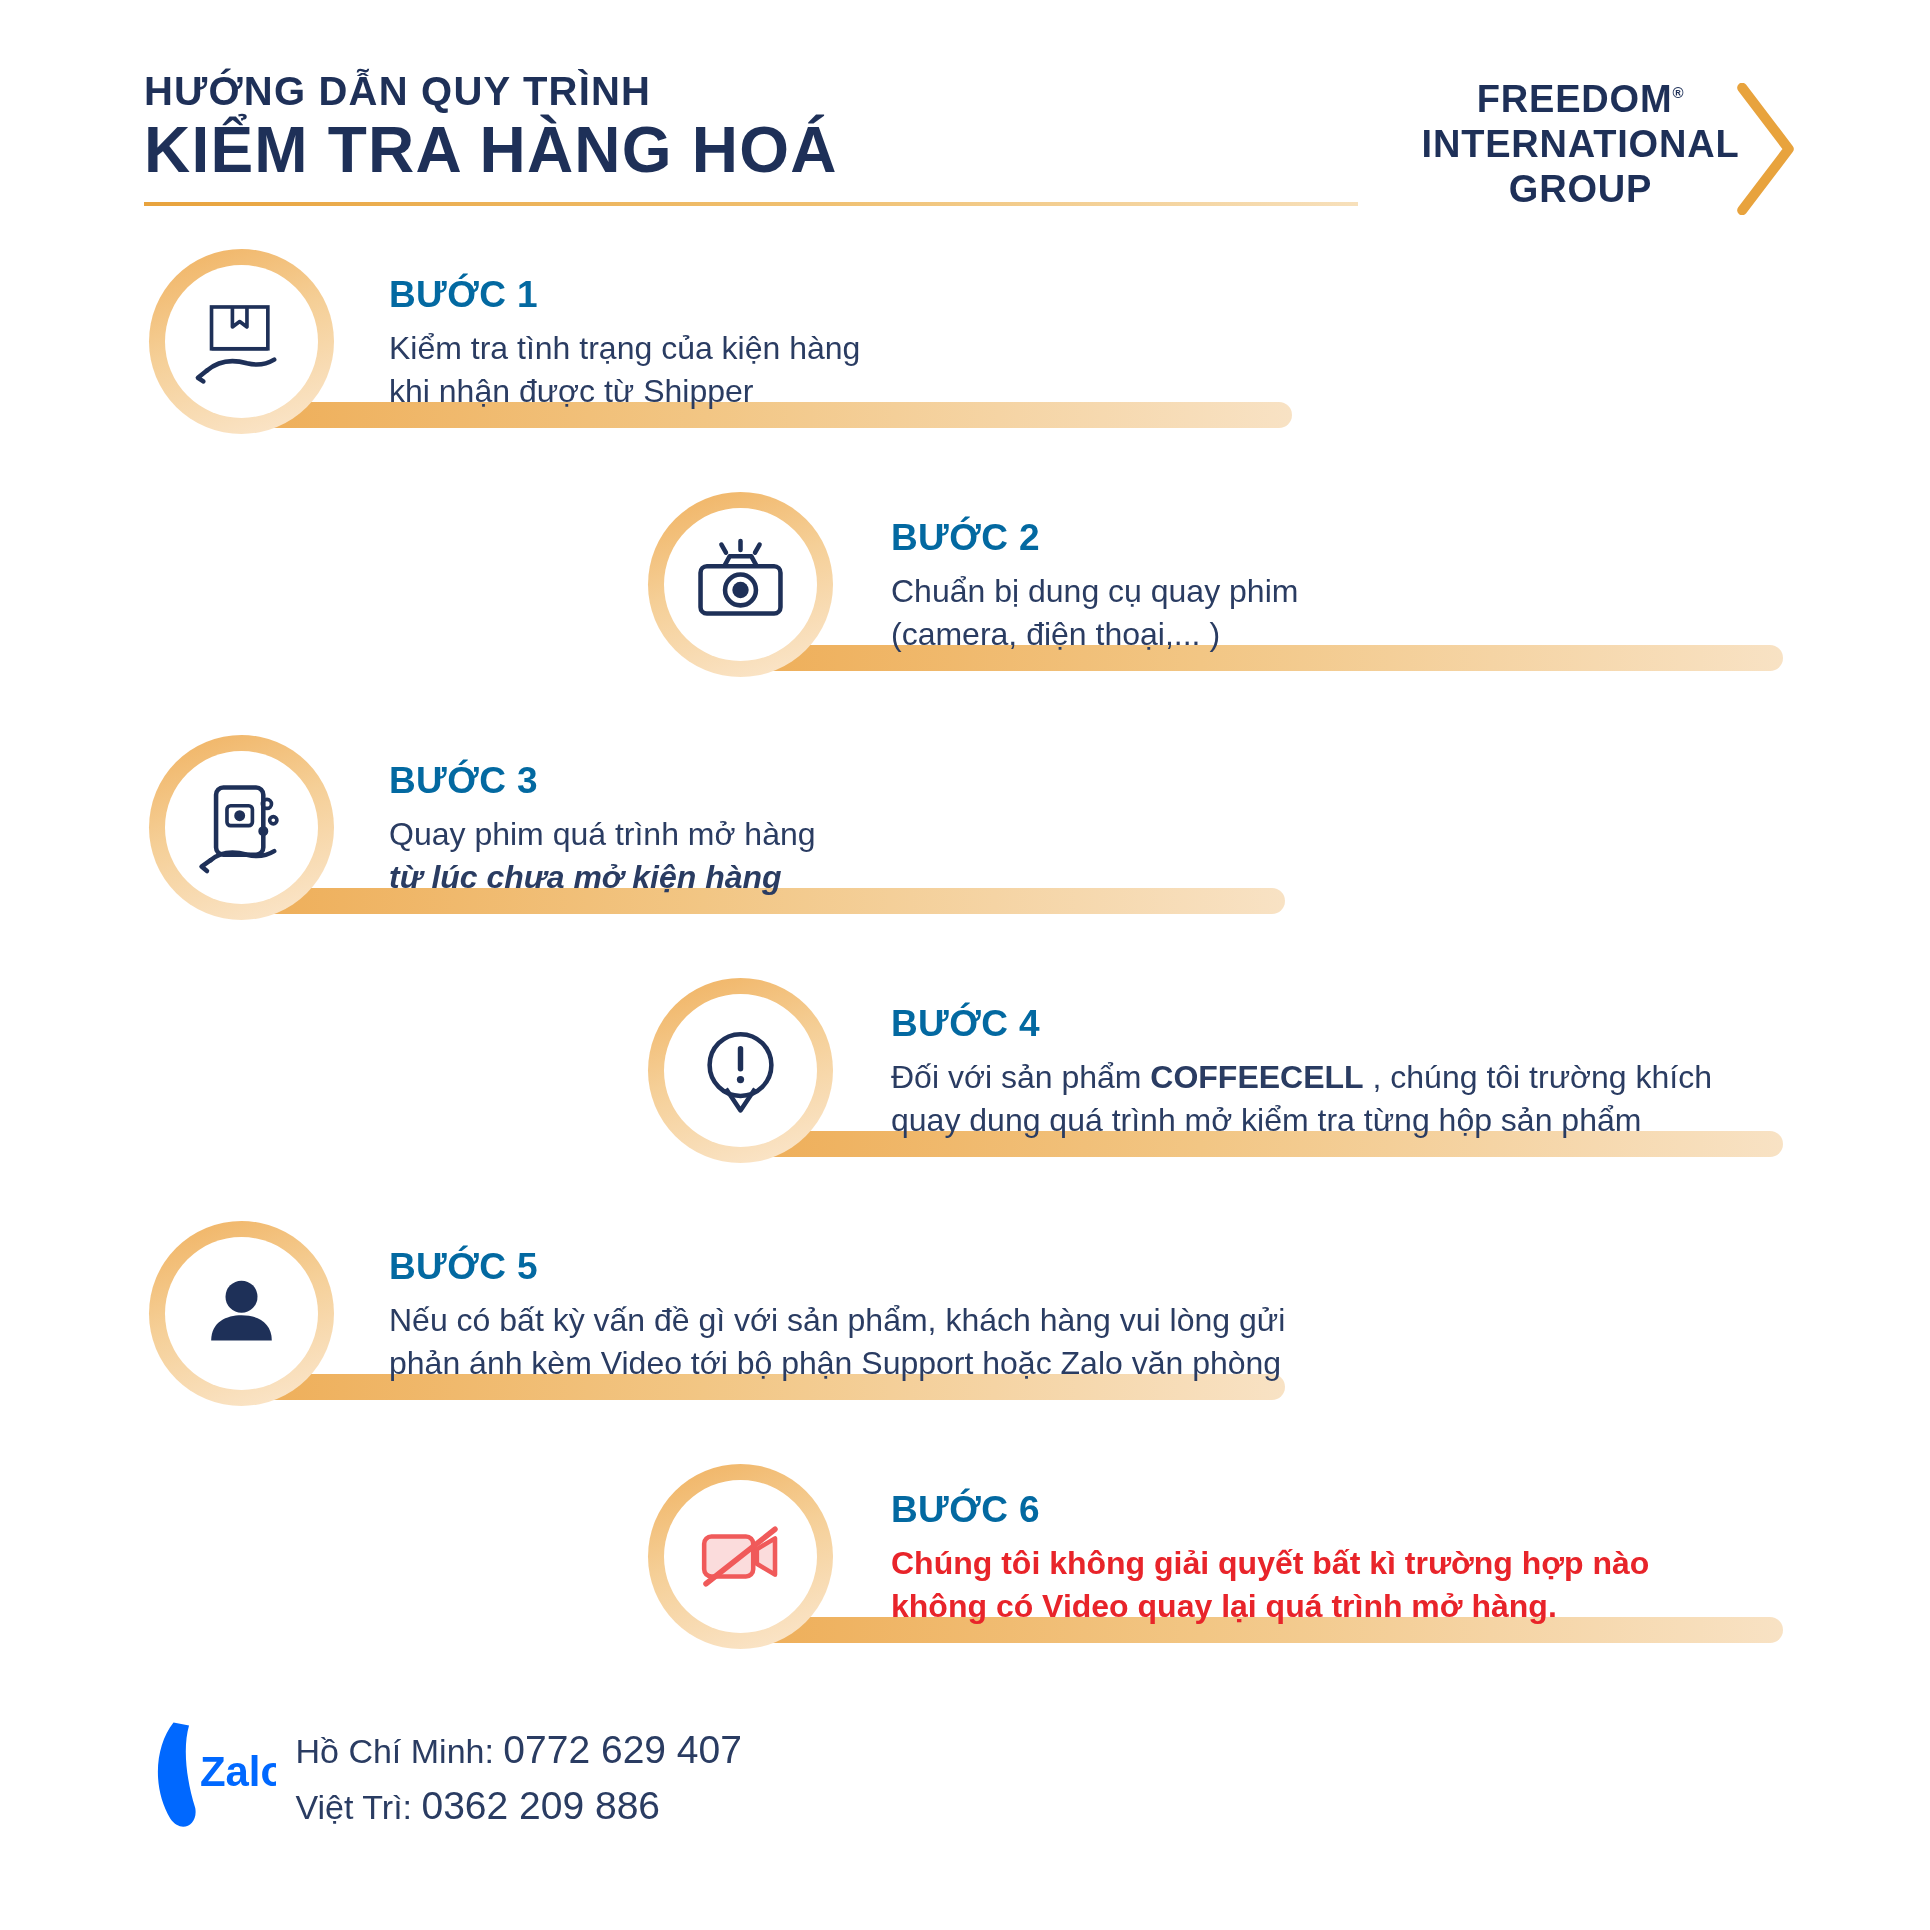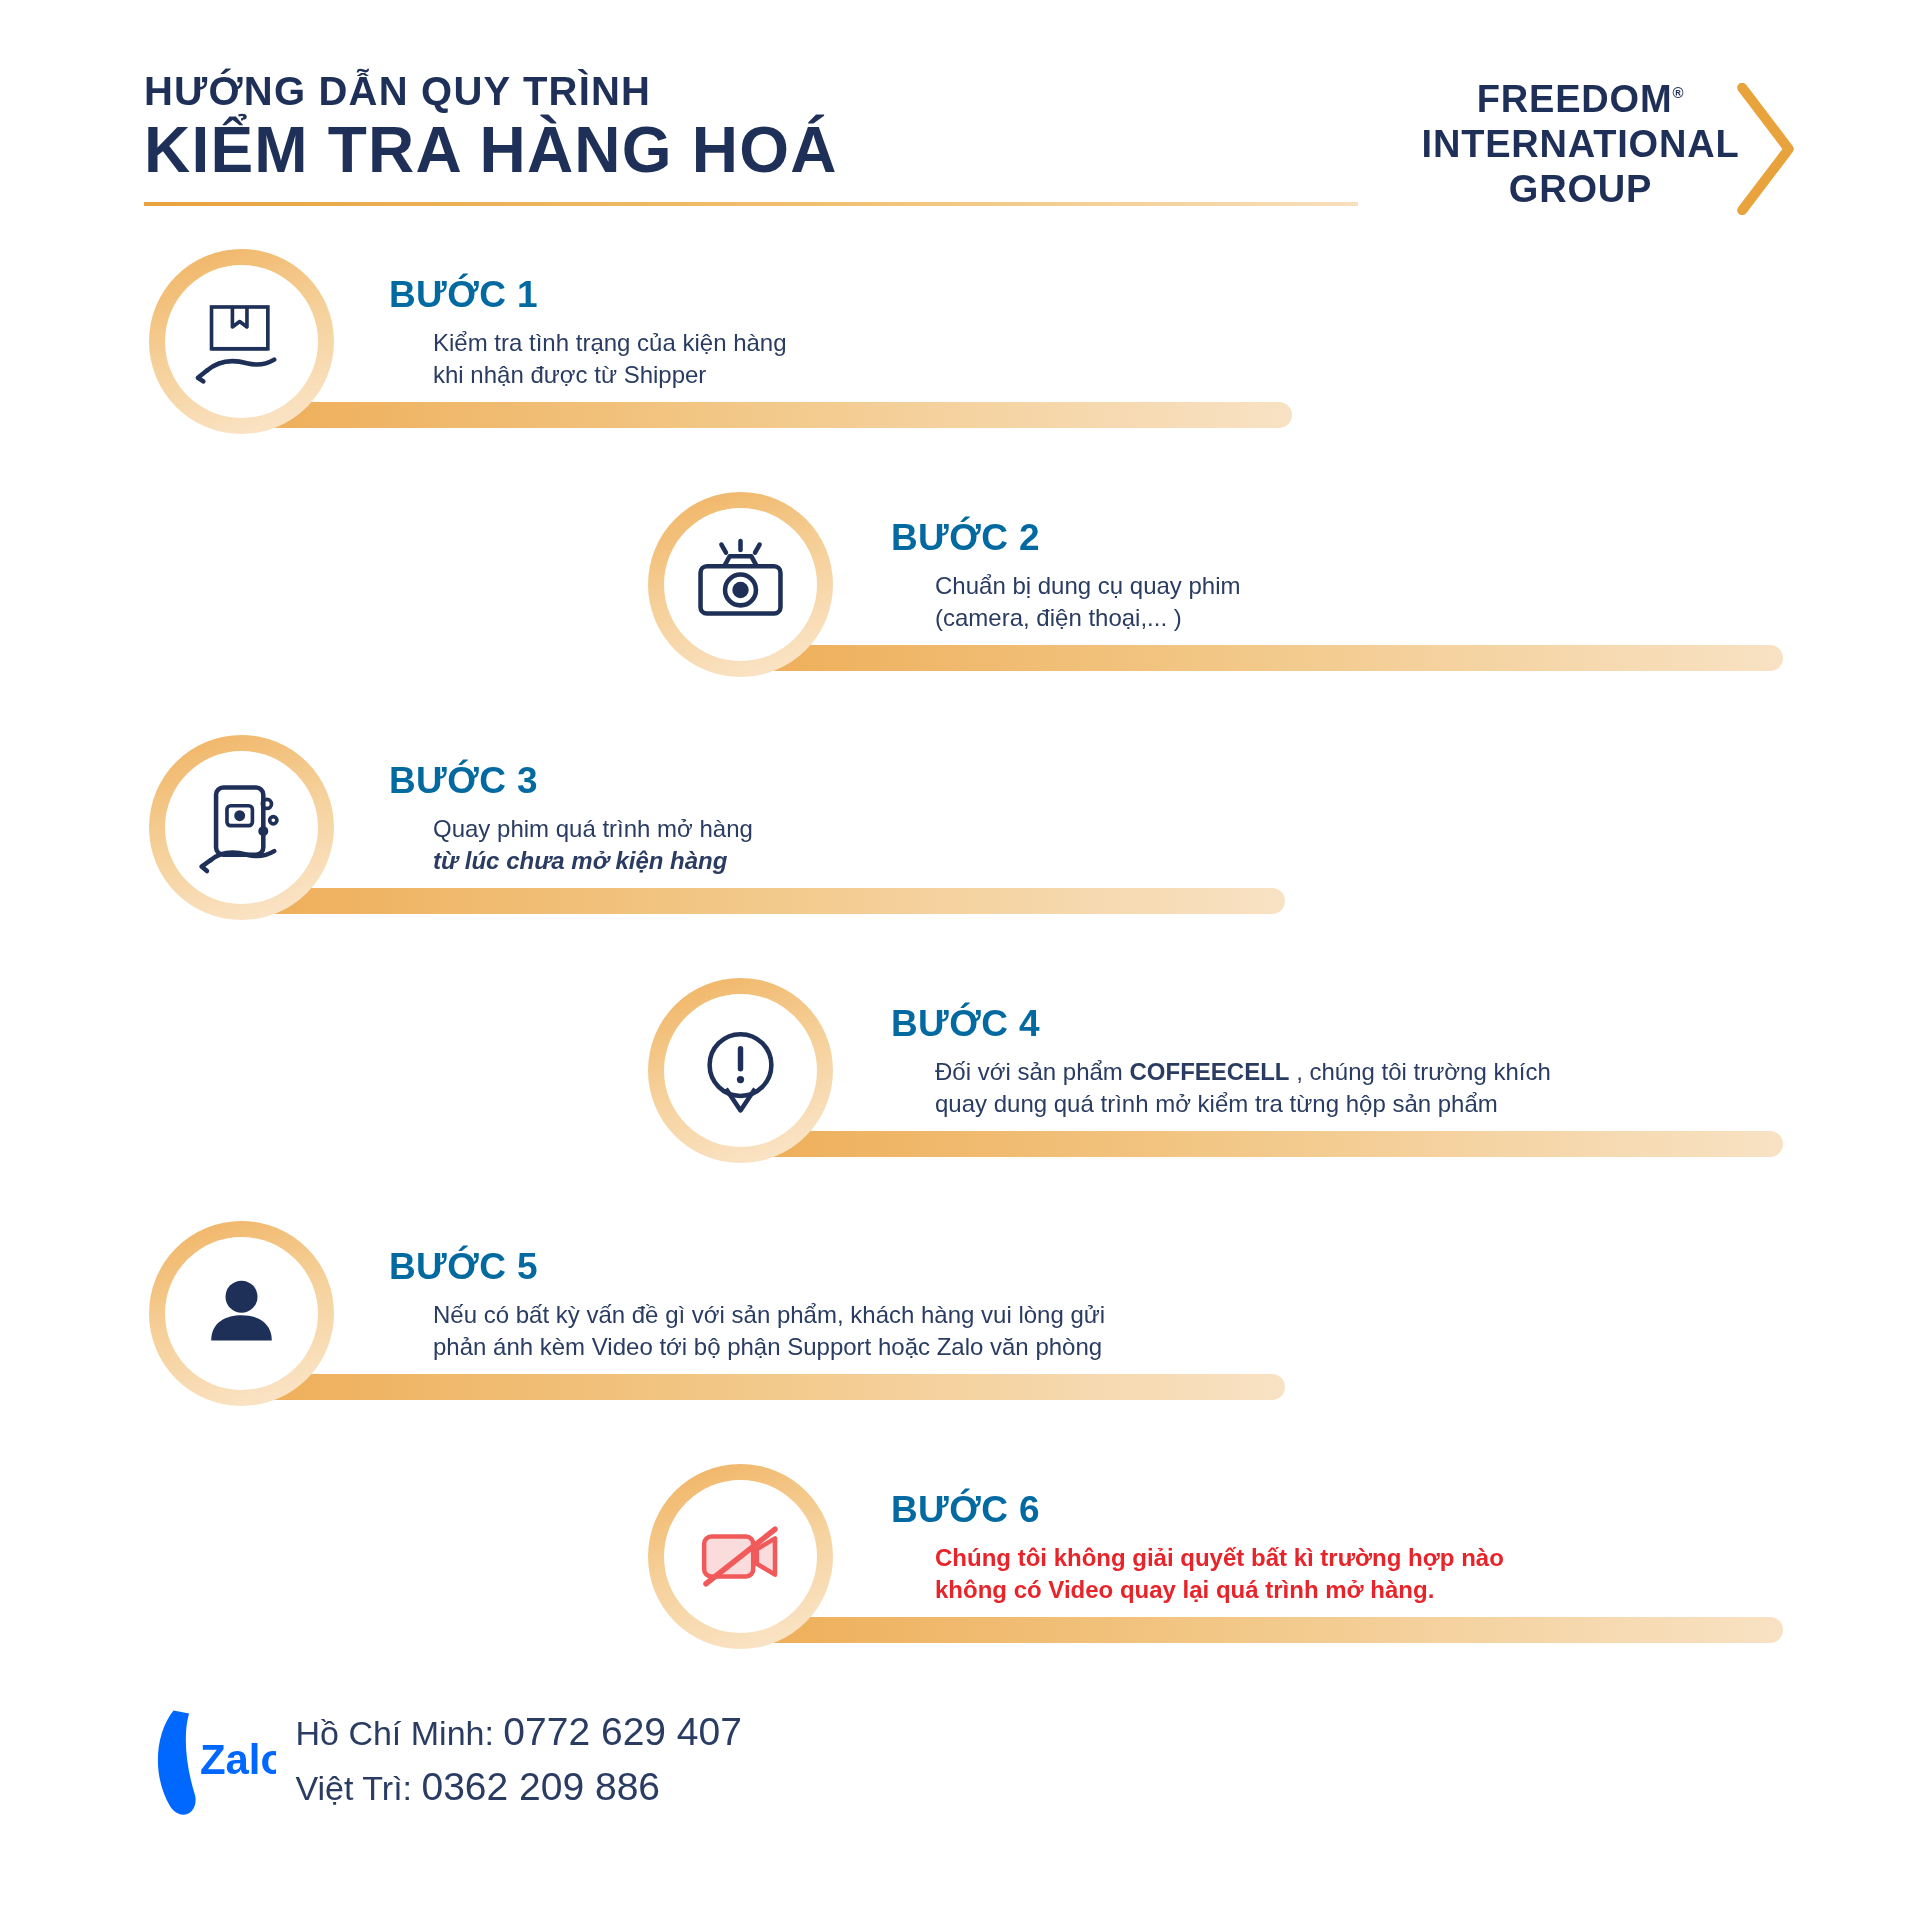--- a/index.html
+++ b/index.html
@@ -128,45 +128,44 @@
     top: 33px;
   }
   .step-label {
     font-size: 37px;
     font-weight: bold;
     color: #0369a1;
     letter-spacing: 0.4px;
   }
   .step-desc {
     margin-top: 11px;
-    font-size: 24px;
+    font-size: 32px;
     line-height: 1.34;
     color: #2a3c62;
     font-weight: 500;
-    margin-left: 44px;
   }
   .step-desc .ital {
     font-style: italic;
     font-weight: bold;
   }
   .step-desc .bold {
     font-weight: bold;
   }
   .step-desc.red {
     color: #e8242a;
     font-weight: bold;
   }
 
   
   .footer {
     position: absolute;
     left: 144px;
-    bottom: 110px;
+    bottom: 98px;
     display: flex;
-    align-items: flex-start;
+    align-items: flex-end;
   }
   .zalo-logo {
     width: 132px;
     height: 117px;
     position: relative;
     margin-right: 19.5px;
   }
   .contact {
     color: #2a3c62;
   }

